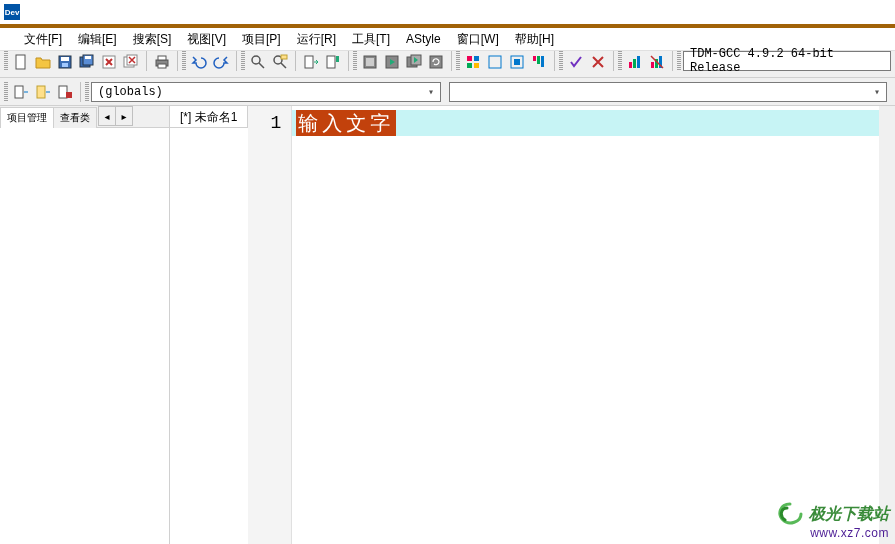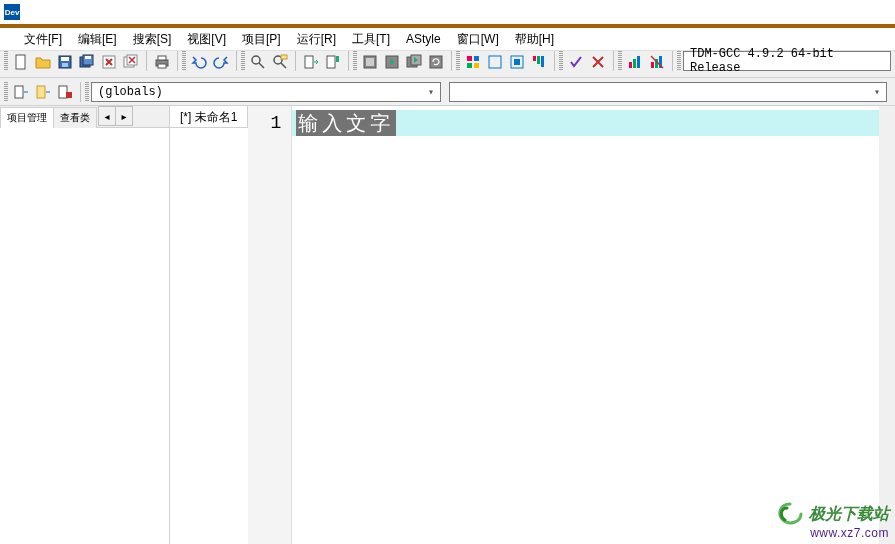--- a/index.html
+++ b/index.html
@@ -37,21 +37,21 @@
   .side-body { flex: 1; background: #fff; }
 
   .editor-panel { flex: 1; display: flex; flex-direction: row; }
   .file-tabs { height: 22px; background: #f0f0f0; display: flex; border-bottom: 1px solid #d0d0d0; }
   .file-tab { padding: 3px 10px; border-right: 1px solid #d0d0d0; background: #fff; font-size: 12px; cursor: default; }
   .editor { flex: 1; display: flex; background: #fff; }
   .gutter { width: 44px; background: #f4f4f4; border-right: 1px solid #e0e0e0; padding-top: 4px; text-align: right; }
   .gutter .ln { font-family: Consolas, "Courier New", monospace; font-size: 18px; color: #000; padding-right: 10px; height: 26px; line-height: 26px; }
   .code { flex: 1; position: relative; }
   .linehl { position: absolute; left: 0; right: 0; top: 4px; height: 26px; background: #c7f4f5; }
-  .sel { position: absolute; left: 4px; top: 4px; height: 26px; background: #737373; color: #fff; font-family: "SimSun","Microsoft YaHei",serif; font-size: 20px; line-height: 26px; padding: 0 2px; letter-spacing:4px; }
+  .sel { position: absolute; left: 4px; top: 4px; height: 26px; background: #c2410c; color: #fff; font-family: "SimSun","Microsoft YaHei",serif; font-size: 20px; line-height: 26px; padding: 0 2px; letter-spacing:4px; }
   
   
   .vscroll { width: 16px; background: #f0f0f0; }
 
   
   .watermark { position: absolute; right: 6px; bottom: 4px; text-align: right; pointer-events:none; }
   .watermark .logo-row { display:flex; align-items:center; justify-content:flex-start; gap:4px;}
   .watermark .brand { color: #3a8b3a; font-size: 16px; font-weight: bold; font-style: italic;}
   .watermark .url { color: #4c1d95; font-size: 12px; letter-spacing:0.5px; }
   .swirl { width:30px; height:24px;}

